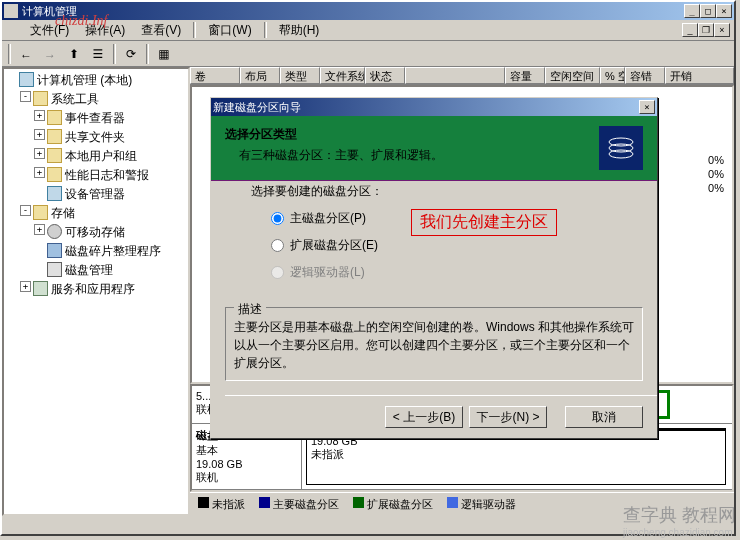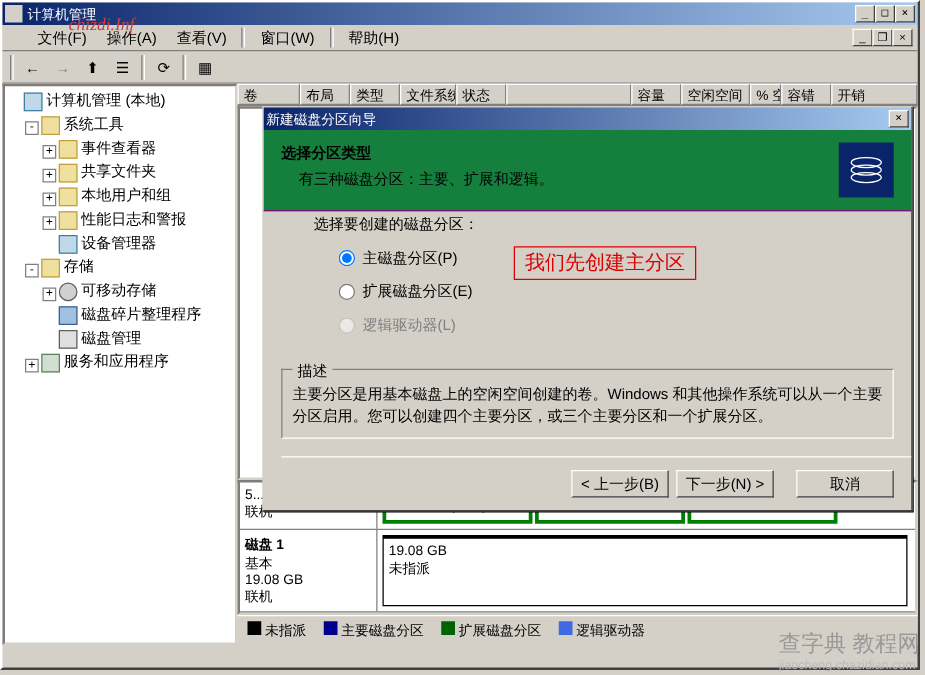--- a/index.html
+++ b/index.html
@@ -11,21 +11,21 @@
 .titlebar .btns { display: flex; gap: 0; }
 .titlebar .btn { width: 16px; height: 14px; background: #d4d0c8; border: 1px solid; border-color: #fff #404040 #404040 #fff; display: flex; align-items: center; justify-content: center; font-size: 9px; color: #000; font-family: monospace; cursor: pointer; }
 .menubar { background: #d4d0c8; height: 20px; display: flex; align-items: center; padding: 0 4px; gap: 4px; font-size: 12px; }
 .menubar .sep { width: 3px; height: 16px; border-left: 1px solid #808080; border-right: 1px solid #fff; margin: 0 2px; }
 .menubar .item { padding: 2px 6px; cursor: pointer; }
 .toolbar { background: #d4d0c8; height: 26px; border-top: 1px solid #808080; display: flex; align-items: center; padding: 2px 4px; gap: 2px; }
 .toolbar .sep { width: 3px; height: 20px; border-left: 1px solid #808080; border-right: 1px solid #fff; margin: 0 2px; }
 .toolbar .btn { width: 22px; height: 22px; display: flex; align-items: center; justify-content: center; cursor: pointer; }
 .content { display: flex; height: 450px; border-top: 1px solid #808080; }
 .tree-pane { width: 188px; background: #fff; border: 2px inset #d4d0c8; overflow: auto; padding: 2px; }
-.tree-item { display: flex; align-items: flex-end; padding: 1px 0; font-size: 12px; white-space: nowrap; cursor: pointer; }
+.tree-item { display: flex; align-items: flex-start; padding: 1px 0; font-size: 12px; white-space: nowrap; cursor: pointer; }
 .tree-item .expander { width: 11px; height: 11px; border: 1px solid #808080; display: flex; align-items: center; justify-content: center; font-size: 9px; margin-right: 2px; font-family: monospace; line-height: 1; background: #fff; }
 .tree-item .noexp { width: 13px; }
 .tree-item .ticon { width: 15px; height: 15px; margin-right: 3px; display: inline-block; }
 .tree-indent-0 { padding-left: 0; }
 .tree-indent-1 { padding-left: 14px; }
 .tree-indent-2 { padding-left: 28px; }
 .ticon-comp { background: #c0d8e8; border: 1px solid #4080a0; }
 .ticon-tools { background: #f0e0a0; border: 1px solid #c0a040; }
 .ticon-folder { background: #f0e0a0; border: 1px solid #c0a040; }
 .ticon-disk { background: #d0d0d0; border: 1px solid #606060; border-radius: 50%; }
@@ -38,21 +38,21 @@
 .disk-area { flex: 1; background: #fff; border: 2px inset #d4d0c8; margin: 0; }
 .disk-row { display: flex; border-bottom: 1px solid #808080; }
 .disk-label { width: 110px; padding: 4px; font-size: 11px; border-right: 1px solid #808080; }
 .disk-bar { flex: 1; padding: 4px; display: flex; }
 .disk-vol { border: 1px solid #000; padding: 4px; font-size: 11px; margin-right: 2px; }
 .disk-vol.green { border: 3px solid #008000; }
 .disk-vol.black { border-top: 3px solid #000; }
 .legend { background: #d4d0c8; padding: 4px 8px; display: flex; gap: 14px; font-size: 11px; align-items: center; border-top: 1px solid #fff; }
 .legend .sw { width: 11px; height: 11px; display: inline-block; margin-right: 3px; }
 
-.wizard { position: absolute; left: 210px; top: 85px; width: 520px; background: #d4d0c8; border: 1px solid; border-color: #d4d0c8 #404040 #404040 #d4d0c8; box-shadow: 1px 1px 0 #000; z-index: 10; }
+.wizard { position: absolute; left: 210px; top: 97px; width: 448px; background: #d4d0c8; border: 1px solid; border-color: #d4d0c8 #404040 #404040 #d4d0c8; box-shadow: 1px 1px 0 #000; z-index: 10; }
 .wizard .titlebar { background: linear-gradient(to right, #0a246a, #a6caf0); }
 .wizard-body { padding: 0; }
 .wizard-header { background: #15803d; padding: 10px 14px; display: flex; border-bottom: 1px solid #701a75; }
 .wizard-header .txt { flex: 1; }
 .wizard-header .wtitle { font-weight: bold; font-size: 12px; margin-bottom: 4px; }
 .wizard-header .wsub { font-size: 12px; padding-left: 14px; }
 .wizard-header .wicon { width: 44px; height: 44px; background: #0a246a; display: flex; align-items: center; justify-content: center; }
 .wizard-content { padding: 2px 40px 10px 40px; font-size: 12px; }
 .wizard-content .prompt { margin-bottom: 10px; }
 .radio-group { padding-left: 20px; }

